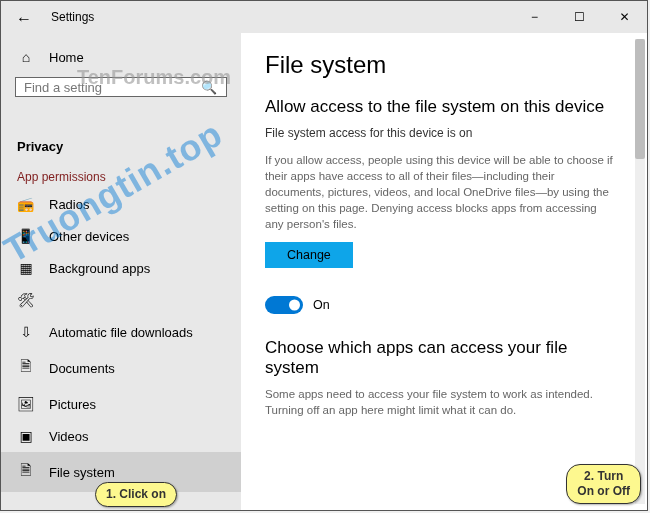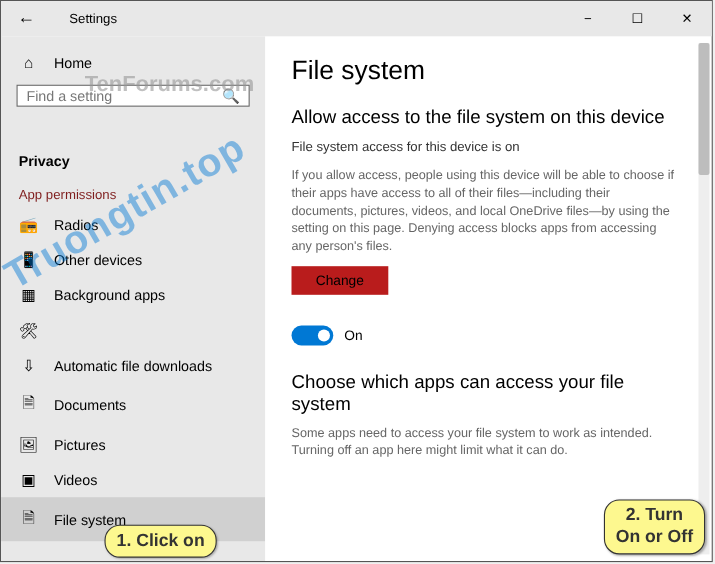--- a/index.html
+++ b/index.html
@@ -1,47 +1,47 @@
 <!DOCTYPE html>
 <html><head>
 <meta charset="utf-8">
 <style>
 * { margin: 0; padding: 0; box-sizing: border-box; font-family: "Segoe UI", Arial, sans-serif; }
 body { width: 650px; height: 513px; background: #f0f0f0; position: relative; overflow: hidden; }
 .window { width: 648px; height: 511px; border: 1px solid #555; background: #fff; position: relative; }
 .titlebar { height: 32px; display: flex; align-items: center; background: #e8e8e8; }
 .back-btn { width: 46px; height: 32px; display: flex; align-items: center; justify-content: center; font-size: 16px; }
-.title-text { font-size: 12px; margin-left: 16px; flex: 1; }
+.title-text { font-size: 12px; margin-left: 4px; flex: 1; }
 .win-controls { display: flex; }
 .win-btn { width: 45px; height: 32px; display: flex; align-items: center; justify-content: center; font-size: 12px; }
 .body-area { display: flex; height: calc(100% - 32px); }
 .sidebar { width: 240px; background: #e8e8e8; padding: 8px 0; overflow-y: auto; }
 .side-row { display: flex; align-items: center; padding: 8px 16px; gap: 14px; font-size: 13px; cursor: pointer; }
 .side-row .icon { width: 18px; text-align: center; font-size: 14px; }
 .search-wrap { padding: 4px 14px 10px; }
 .search-box { width: 100%; height: 20px; border: 1px solid #666; background: #fff; padding: 0 8px; font-size: 13px; display: flex; align-items: center; justify-content: space-between; }
 .search-ph { color: #777; }
 .cat-label { padding: 8px 16px; font-size: 13px; font-weight: 700; margin-top: 24px; }
 .sub-label { padding: 8px 16px 4px; font-size: 12px; color: #7f1d1d; }
 .side-row.selected { background: #d0d0d0; }
 .main { flex: 1; padding: 18px 24px 18px 24px; overflow: hidden; position: relative; }
 .scroll-track { position: absolute; right: 2px; top: 6px; bottom: 6px; width: 10px; background: #eee; }
 .scroll-thumb { position: absolute; right: 2px; top: 6px; width: 10px; height: 120px; background: #bdbdbd; border-radius: 2px; }
 h1 { font-size: 24px; font-weight: 400; margin-bottom: 18px; }
 h2 { font-size: 17px; font-weight: 400; margin-bottom: 8px; margin-top: 4px; }
 .desc { font-size: 11.5px; color: #666; line-height: 1.4; margin-bottom: 10px; max-width: 350px; }
 .desc.strong { color: #333; font-size: 12px; }
-.change-btn { display: inline-block; background: #b91c1c; padding: 6px 22px; font-size: 12.5px; margin-bottom: 18px; }
+.change-btn { display: inline-block; background: #0ea5e9; padding: 6px 22px; font-size: 12.5px; margin-bottom: 18px; }
 .toggle-row { display: flex; align-items: center; gap: 10px; margin-bottom: 24px; }
 .toggle { width: 38px; height: 18px; border-radius: 10px; position: relative; }
 .toggle.on { background: #0078d4; }
 .toggle .knob { width: 11px; height: 11px; border-radius: 50%; position: absolute; top: 50%; transform: translateY(-50%); }
 .toggle.on .knob { right: 3px; background: #fff; }
 .toggle-label { font-size: 12.5px; }
-.callout { position: absolute; background: #fdf88f; border: 1px solid #333; border-radius: 14px; padding: 4px 10px; font-size: 16px; font-weight: 600; color: #333; box-shadow: 1px 1px 2px rgba(0,0,0,0.3); text-align: center; line-height: 1.25; }
+.callout { position: absolute; background: #fdf88f; border: 1px solid #333; border-radius: 14px; padding: 4px 10px; font-size: 12px; font-weight: 600; color: #333; box-shadow: 1px 1px 2px rgba(0,0,0,0.3); text-align: center; line-height: 1.25; }
 .callout.c1 { left: 94px; bottom: 3px; }
 .callout.c2 { right: 6px; bottom: 6px; }
 .watermark { position: absolute; font-size: 36px; font-weight: 700; color: rgba(0,120,212,0.45); transform: rotate(-30deg); pointer-events: none; left: -10px; top: 170px; letter-spacing: 1px; }
 .watermark2 { position: absolute; font-size: 20px; font-weight: 700; color: rgba(150,150,150,0.6); left: 76px; top: 65px; pointer-events: none; }
 .section { margin-bottom: 10px; }
 </style>
 </head>
 <body>
 
 <div class="window">

